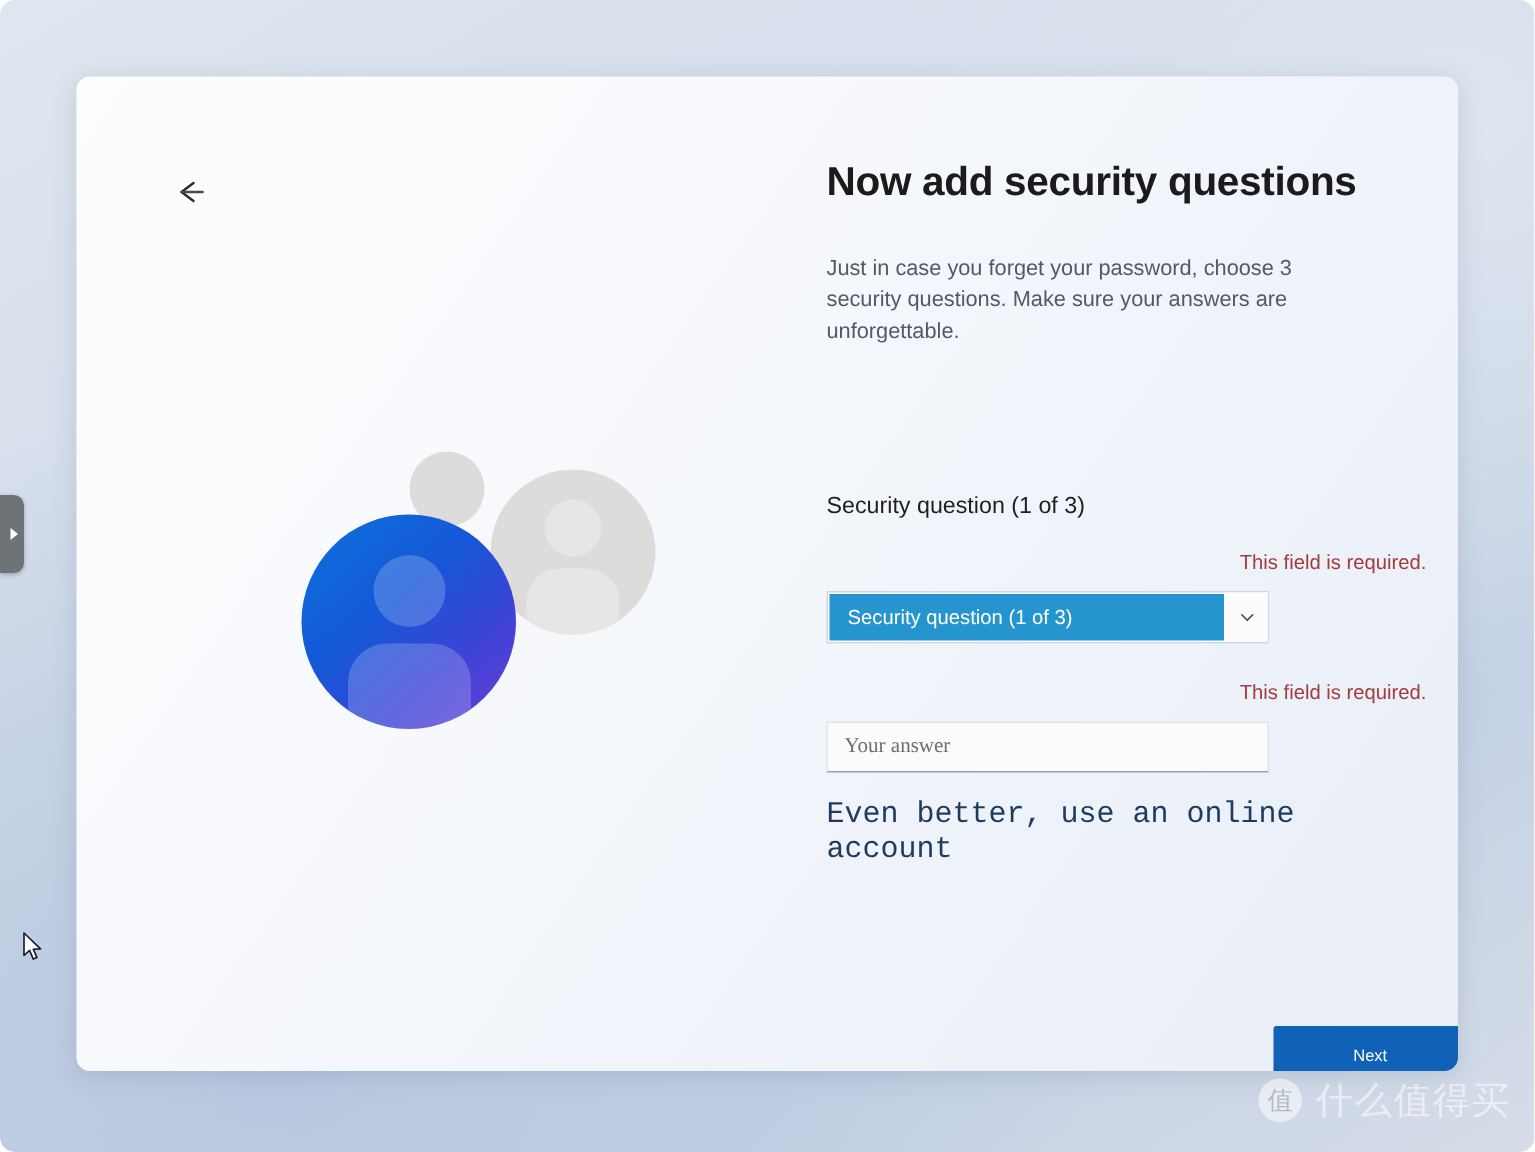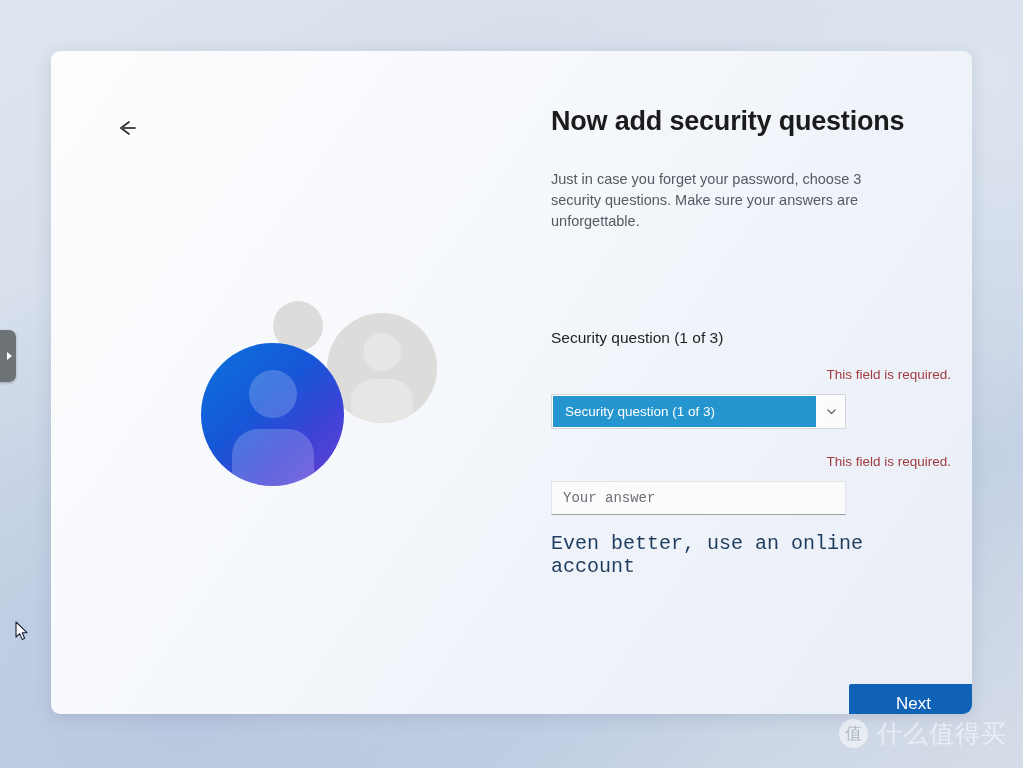--- a/index.html
+++ b/index.html
@@ -12,20 +12,21 @@
   }
 
   #screen {
     position: relative;
     width: 1023px;
     height: 768px;
     background:
       radial-gradient(ellipse 900px 700px at 18% 92%, #b8c8e0 0%, rgba(184,200,224,0) 62%),
       radial-gradient(ellipse 800px 650px at 95% 10%, #dde5ef 0%, rgba(221,229,239,0) 60%),
       linear-gradient(150deg, #dfe6ef 0%, #cfd9e8 45%, #c3d0e4 75%, #d6dde8 100%);
+    border-radius: 10px;
   }
 
   
   #edge-tab {
     position: absolute;
     left: 0; top: 330px;
     width: 16px; height: 52px;
     background: #6e7378;
     border-radius: 0 7px 7px 0;
     box-shadow: 0 1px 3px rgba(0,0,0,0.25);
@@ -181,21 +182,21 @@
   }
 
   
   #answer-input {
     margin-top: 12px;
     width: 295px;
     height: 34px;
     border: 1px solid #e2e4e7;
     border-bottom-color: #9aa0a6;
     background: #fbfbfc;
-    font-family: Liberation Mono, monospace;
+    font-family: Liberation Serif, serif;
     font-size: 14px;
     color: #333;
     padding: 0 11px;
     outline: none;
   }
   #answer-input::placeholder { color: #6a6f75; }
 
   #online-account-link {
     display: inline-block;
     margin-top: 17px;
@@ -209,21 +210,21 @@
   
   #next-button {
     position: absolute;
     left: 798px; top: 633px;
     width: 129px; height: 39px;
     background: #0f62b5;
     color: #ffffff;
     border: none;
     border-radius: 2px;
     font-family: "Liberation Sans", sans-serif;
-    font-size: 17px;
+    font-size: 11px;
     cursor: pointer;
   }
 
   
   #watermark {
     position: absolute;
     right: 16px; bottom: 18px;
     display: flex;
     align-items: center;
     gap: 9px;

